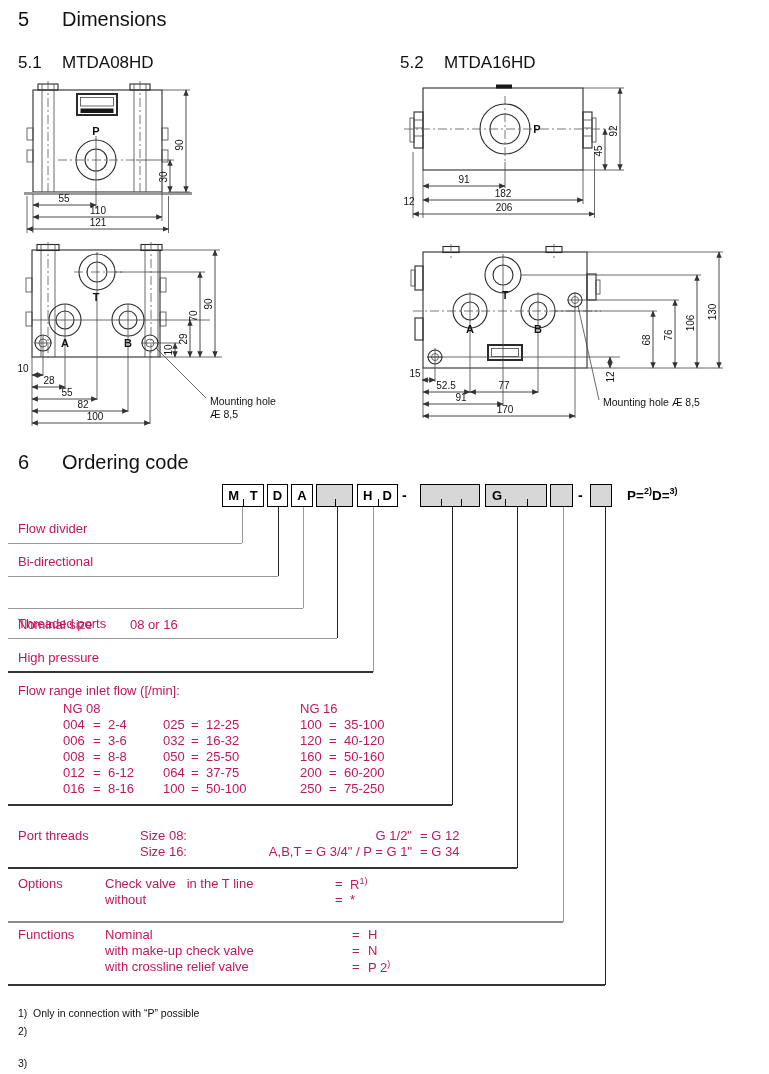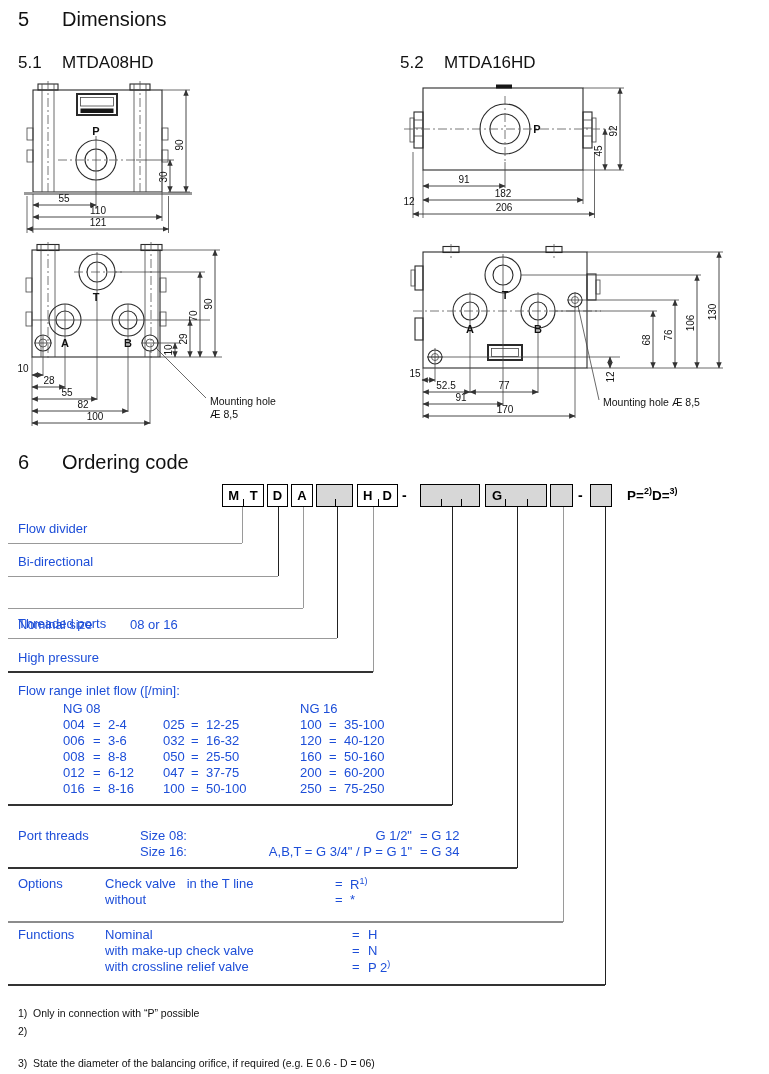--- a/index.html
+++ b/index.html
@@ -1,21 +1,21 @@
 <!DOCTYPE html>
 <html><head>
 <meta charset="utf-8">
 <style>
   html,body{margin:0;padding:0;background:#f2f2f2}
   #pg{position:relative;width:769px;height:1074px;background:#ffffff;
       font-family:"Liberation Sans",sans-serif;color:#000;overflow:hidden}
   .ab{position:absolute}
   .h1{font-size:20px;color:#111}
   .h2{font-size:17px;color:#111}
-  .lb{font-size:13px;color:#1d4ed8;white-space:nowrap}
+  .lb{font-size:13px;color:#be185d;white-space:nowrap}
   .pre{white-space:pre}
   .ft{font-size:10.5px;color:#111;line-height:14px}
   .hln{position:absolute;background:#999}
   .vln{position:absolute;width:1px}
   .gv{background:#9a9a9a}.bv{background:#222}
   .cbox{position:absolute;top:484px;height:23px;border:1px solid #000;box-sizing:border-box;
         background:#fff;font-weight:bold;font-size:13px;display:flex;align-items:center;justify-content:space-around}
   .gray{background:#d7d7d7}
   .tick{position:absolute;bottom:0;width:1px;height:7px;background:#000}
   .dash{position:absolute;top:484px;height:23px;line-height:23px;font-weight:bold;font-size:14px}
@@ -346,21 +346,21 @@
     <div style="height:16px"><span style="display:inline-block;width:30px">004</span><span style="display:inline-block;width:15px">=</span><span>2-4</span></div>
     <div style="height:16px"><span style="display:inline-block;width:30px">006</span><span style="display:inline-block;width:15px">=</span><span>3-6</span></div>
     <div style="height:16px"><span style="display:inline-block;width:30px">008</span><span style="display:inline-block;width:15px">=</span><span>8-8</span></div>
     <div style="height:16px"><span style="display:inline-block;width:30px">012</span><span style="display:inline-block;width:15px">=</span><span>6-12</span></div>
     <div style="height:16px"><span style="display:inline-block;width:30px">016</span><span style="display:inline-block;width:15px">=</span><span>8-16</span></div>
   </div>
   <div class="ab lb" style="left:163px;top:717px">
     <div style="height:16px"><span style="display:inline-block;width:28px">025</span><span style="display:inline-block;width:15px">=</span><span>12-25</span></div>
     <div style="height:16px"><span style="display:inline-block;width:28px">032</span><span style="display:inline-block;width:15px">=</span><span>16-32</span></div>
     <div style="height:16px"><span style="display:inline-block;width:28px">050</span><span style="display:inline-block;width:15px">=</span><span>25-50</span></div>
-    <div style="height:16px"><span style="display:inline-block;width:28px">047</span><span style="display:inline-block;width:15px">=</span><span>37-75</span></div>
+    <div style="height:16px"><span style="display:inline-block;width:28px">064</span><span style="display:inline-block;width:15px">=</span><span>37-75</span></div>
     <div style="height:16px"><span style="display:inline-block;width:28px">100</span><span style="display:inline-block;width:15px">=</span><span>50-100</span></div>
   </div>
   <div class="ab lb" style="left:300px;top:717px">
     <div style="height:16px"><span style="display:inline-block;width:29px">100</span><span style="display:inline-block;width:15px">=</span><span>35-100</span></div>
     <div style="height:16px"><span style="display:inline-block;width:29px">120</span><span style="display:inline-block;width:15px">=</span><span>40-120</span></div>
     <div style="height:16px"><span style="display:inline-block;width:29px">160</span><span style="display:inline-block;width:15px">=</span><span>50-160</span></div>
     <div style="height:16px"><span style="display:inline-block;width:29px">200</span><span style="display:inline-block;width:15px">=</span><span>60-200</span></div>
     <div style="height:16px"><span style="display:inline-block;width:29px">250</span><span style="display:inline-block;width:15px">=</span><span>75-250</span></div>
   </div>
 
@@ -388,15 +388,14 @@
   <div class="ab lb" style="left:352px;top:943px">=</div>
   <div class="ab lb" style="left:368px;top:943px">N</div>
   <div class="ab lb" style="left:105px;top:959px">with crossline relief valve</div>
   <div class="ab lb" style="left:352px;top:959px">=</div>
   <div class="ab lb" style="left:368px;top:959px"><span>P 2</span><sup>)</sup></div>
 
   <div class="ab ft" style="left:18px;top:1006px">1)</div>
   <div class="ab ft" style="left:33px;top:1006px;width:725px">Only in connection with “P” possible</div>
   <div class="ab ft" style="left:18px;top:1024px">2)</div>
   <div class="ab ft" style="left:18px;top:1056px">3)</div>
-  <div class="ab ft" style="left:33px;top:1056px;width:725px">State the diameter of the balancing orifice, if required (e.g. E 0.6 - D = 06)</div>
 
 </div>
 
 </body></html>

